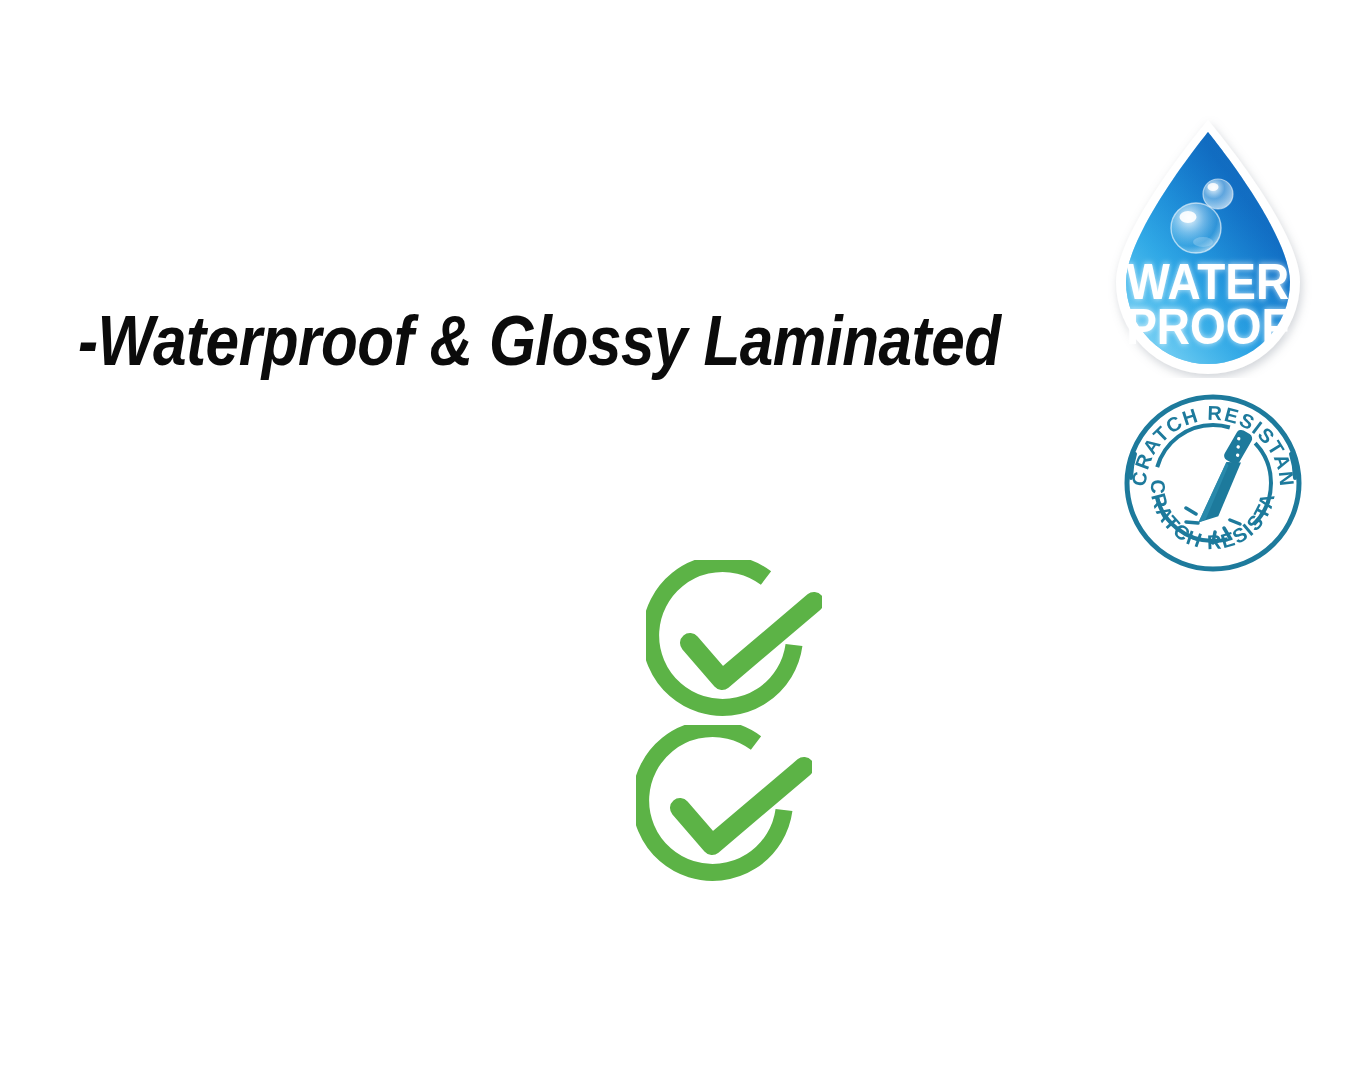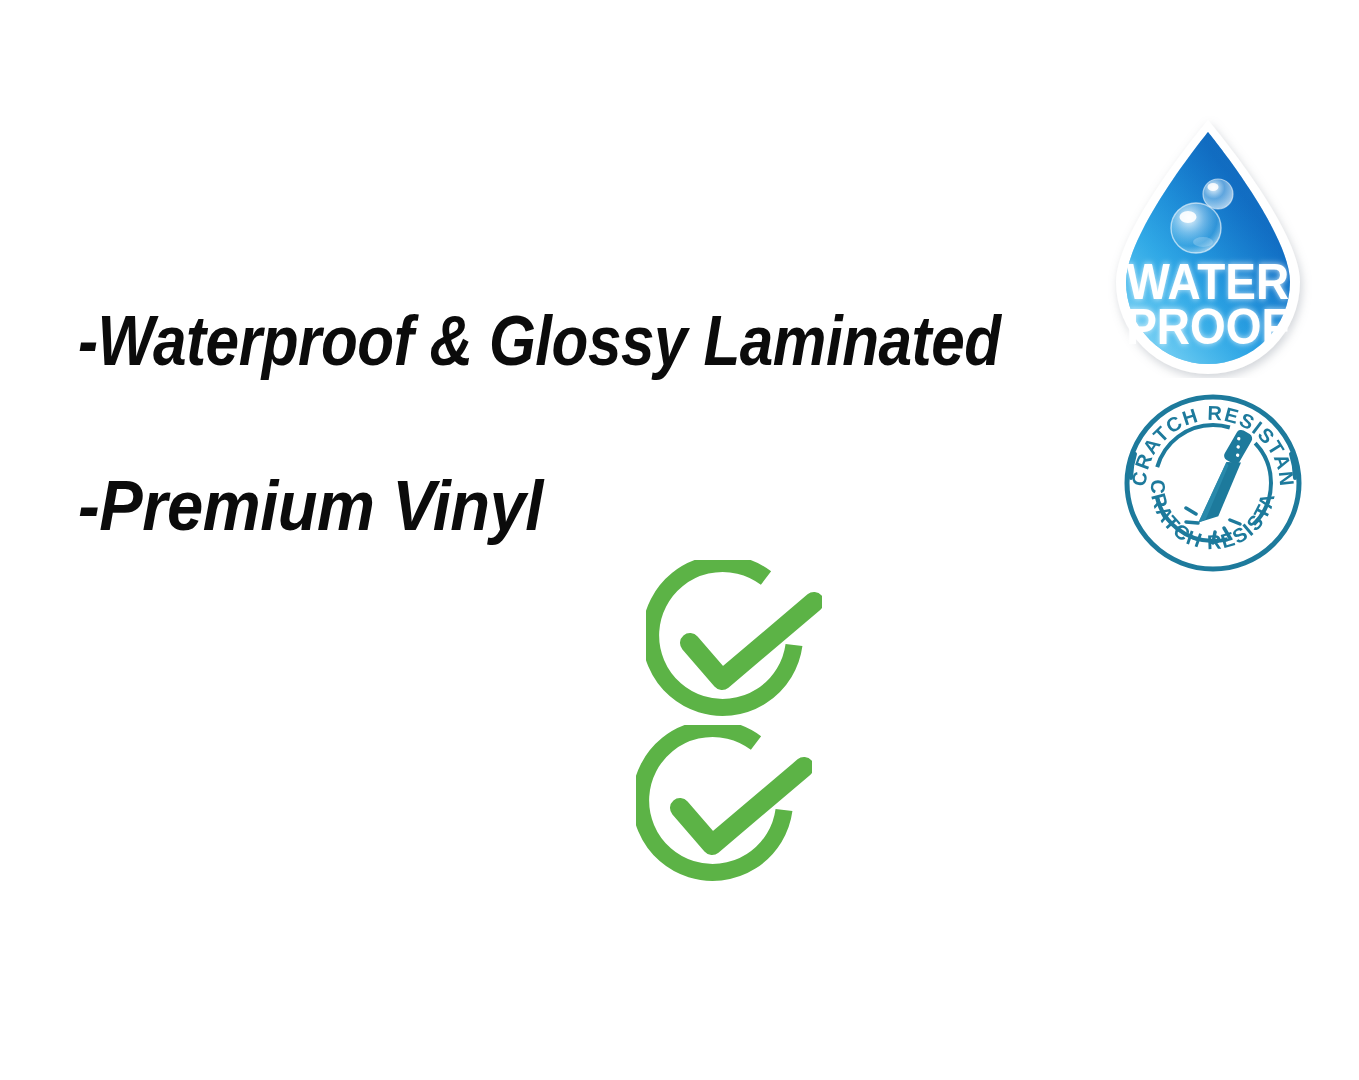--- a/index.html
+++ b/index.html
@@ -84,23 +84,20 @@
 
 <div id="canvas" style="background: rgb(255, 255, 255);">
 
   <div class="feature-list">
 
     <div class="feature-row condensed">
       <span class="feature-text" style="color: rgb(11, 11, 11);">-Waterproof &amp; Glossy Laminated</span>
     </div>
 
 
-    <div class="feature-row">
-      <span class="feature-text" style="color: rgb(11, 11, 11);">-Premium Vinyl</span>
-    </div>
 
 
   </div>
 
   <div id="waterproof-badge">
     <svg width="220" height="262" viewBox="0 0 220 262" xmlns="http://www.w3.org/2000/svg">
       <defs>
         <linearGradient id="dropGrad" x1="0" y1="1" x2="1" y2="0">
           <stop offset="0%" stop-color="#63c6ef"></stop>
           <stop offset="22%" stop-color="#35aee8"></stop>

